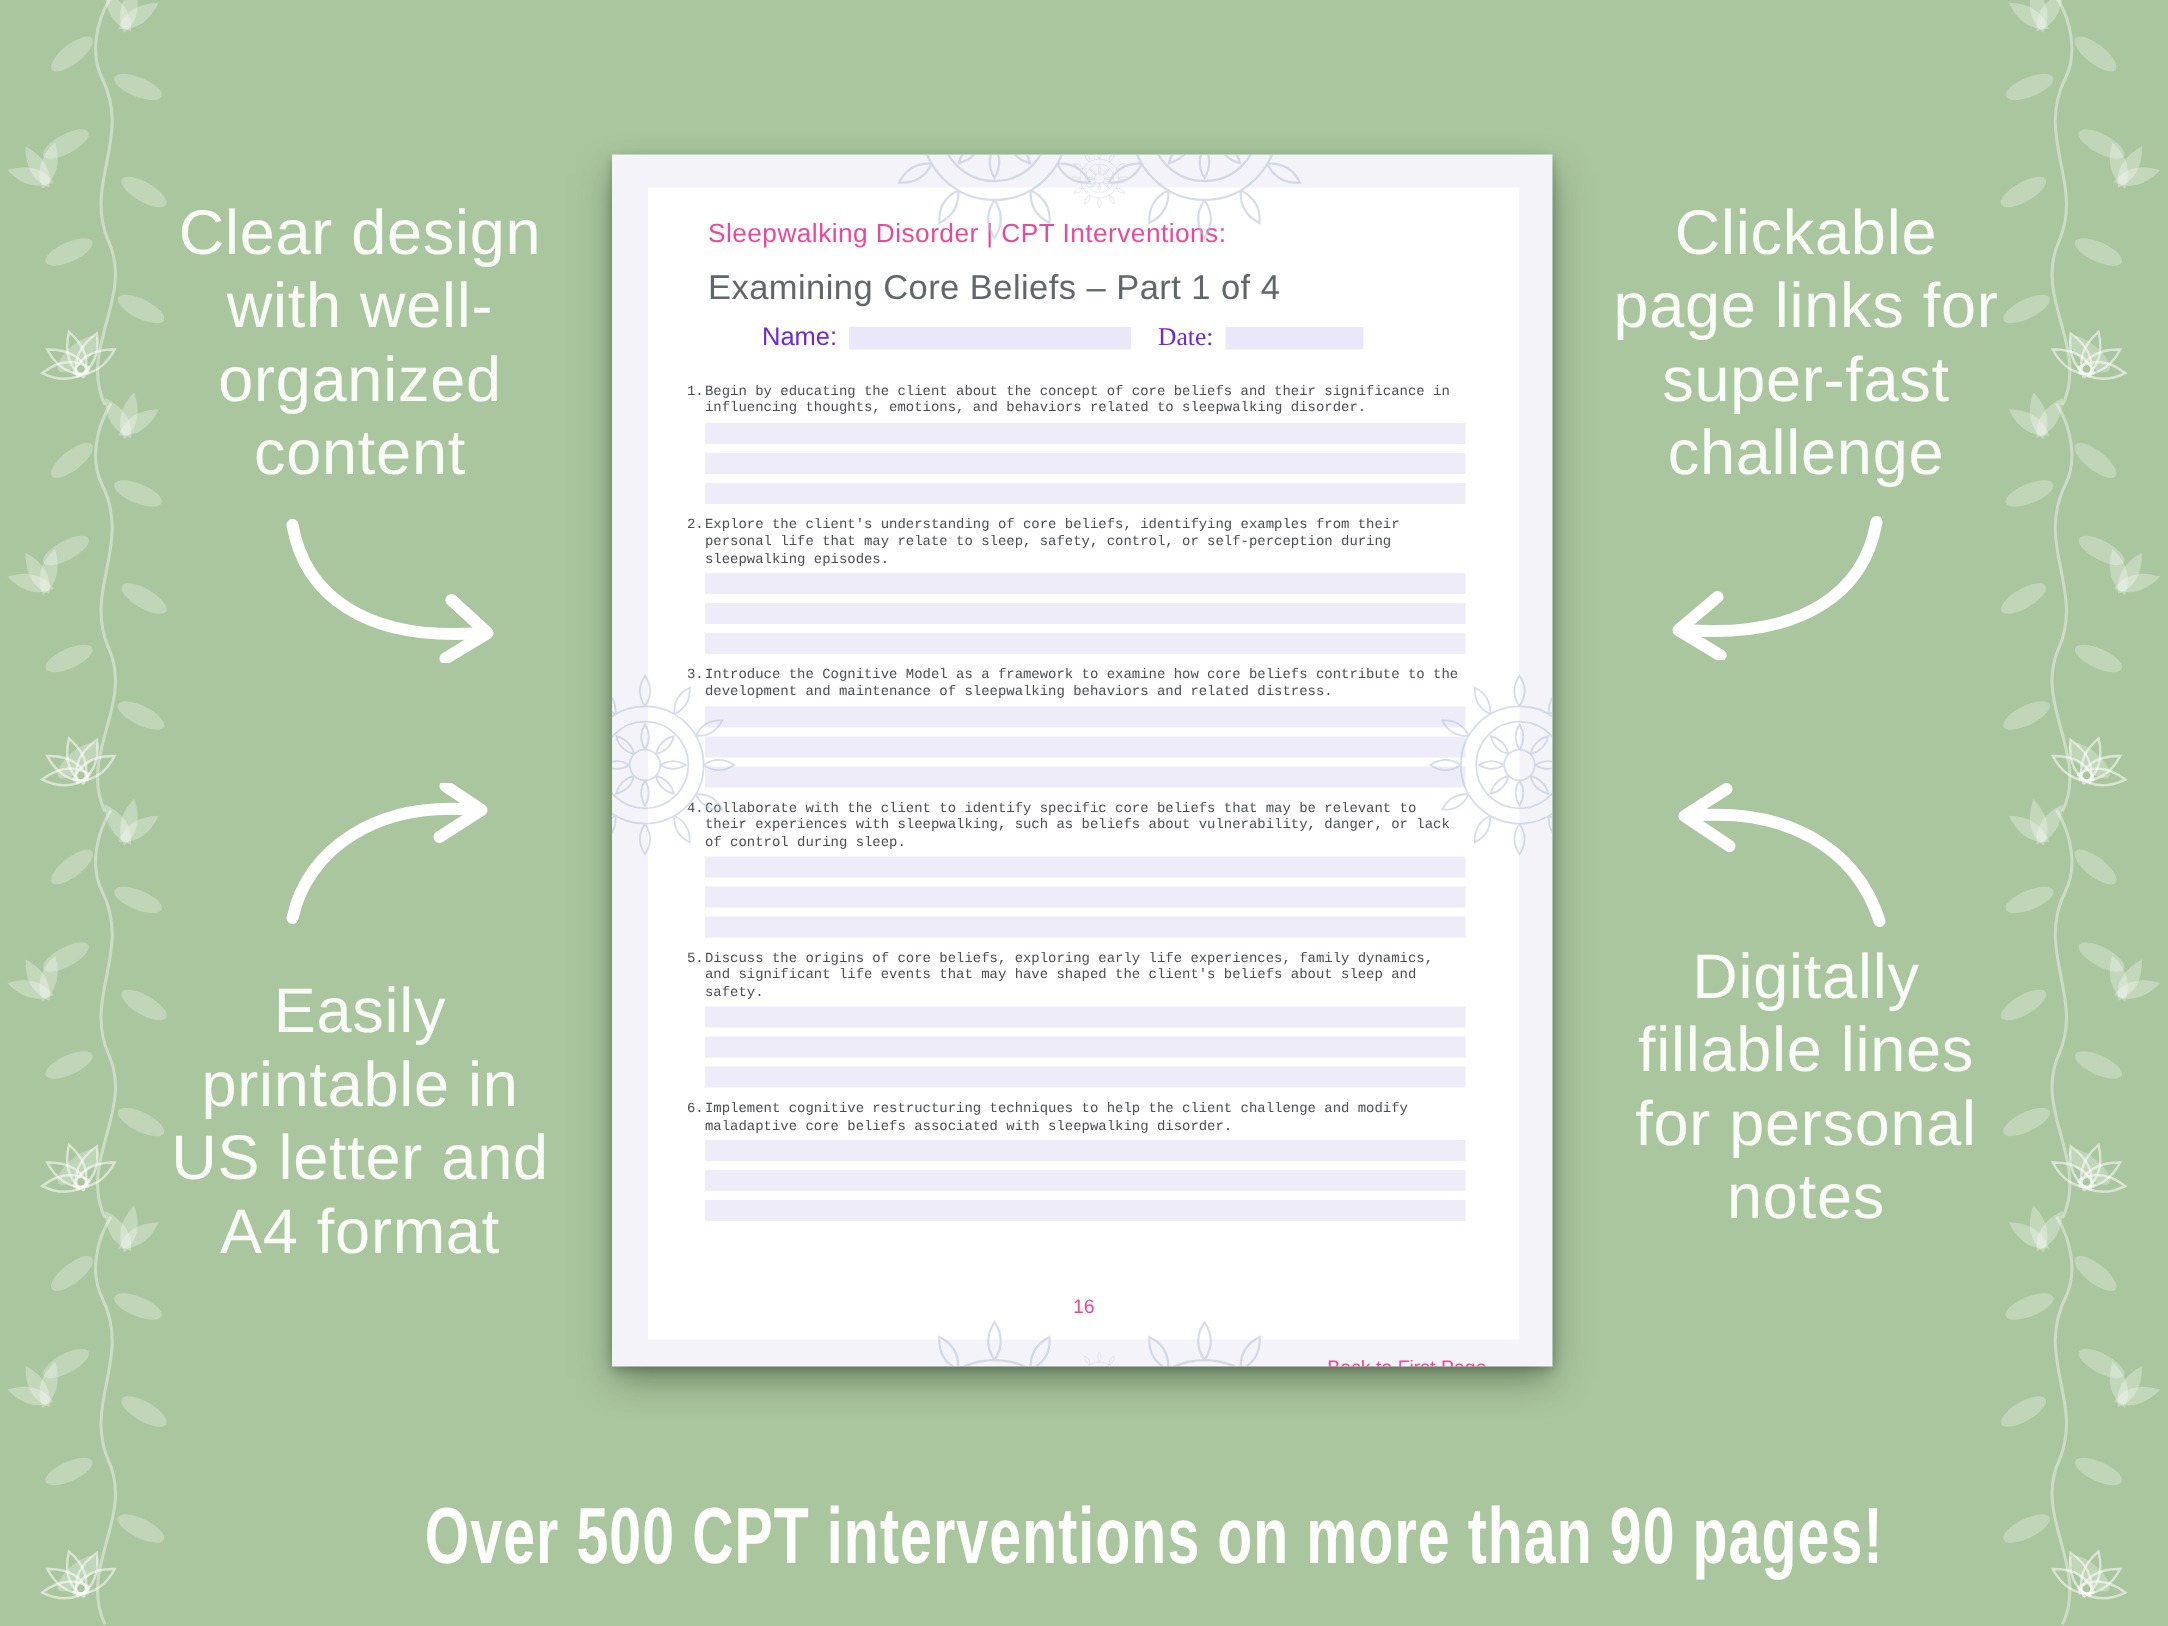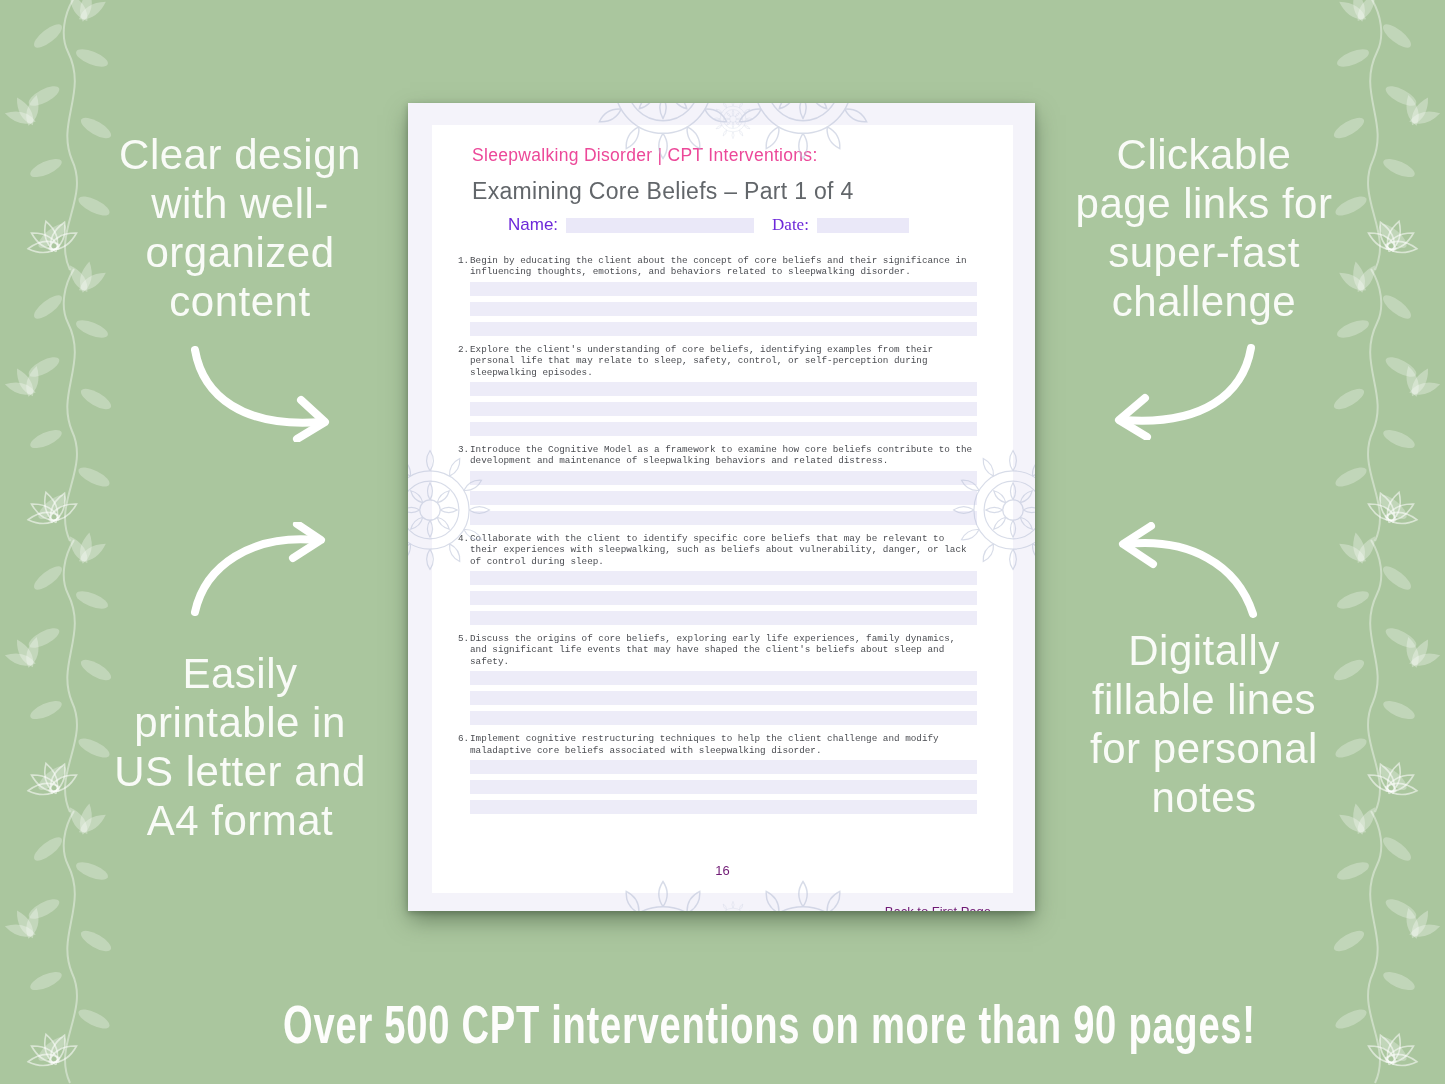--- a/index.html
+++ b/index.html
@@ -42,21 +42,21 @@
   .fdate{width:92px;margin-left:8px;}
   .datelab{margin-left:18px;font-family:Liberation Serif, serif;}
   .list{position:absolute;left:26px;top:130px;width:519px;}
   .item-row{display:flex;font-family:"Liberation Mono","DejaVu Sans Mono",monospace;
     font-size:9.3px;line-height:11.4px;color:#4b4d52;}
   .num{width:12px;flex:none;}
   .txt{flex:1;white-space:pre-line;}
   .lines{margin:4px 0 8px 12px;}
   .fill{height:14px;width:507px;background:#edecf8;margin-bottom:6px;}
   .fill:last-child{margin-bottom:0;}
-  .pagefoot{position:absolute;left:0;right:0;bottom:14px;height:16px;font-size:13px;color:#701a75;}
+  .pagefoot{position:absolute;left:0;right:0;bottom:14px;height:16px;font-size:13px;color:#ec4899;}
   .pageno{position:absolute;left:0;right:0;text-align:center;}
   .backlink{position:absolute;right:22px;cursor:pointer;margin-top:41px;}
   
   .banner{
     position:absolute;left:0;top:996px;width:1445px;text-align:right;color:#fdfdfc;
     font-size:53px;line-height:58px;font-weight:700;
   }
   .banner span{display:inline-block;transform:scaleX(.72);transform-origin:center;letter-spacing:1px;white-space:nowrap;}
 </style>
 </head>

